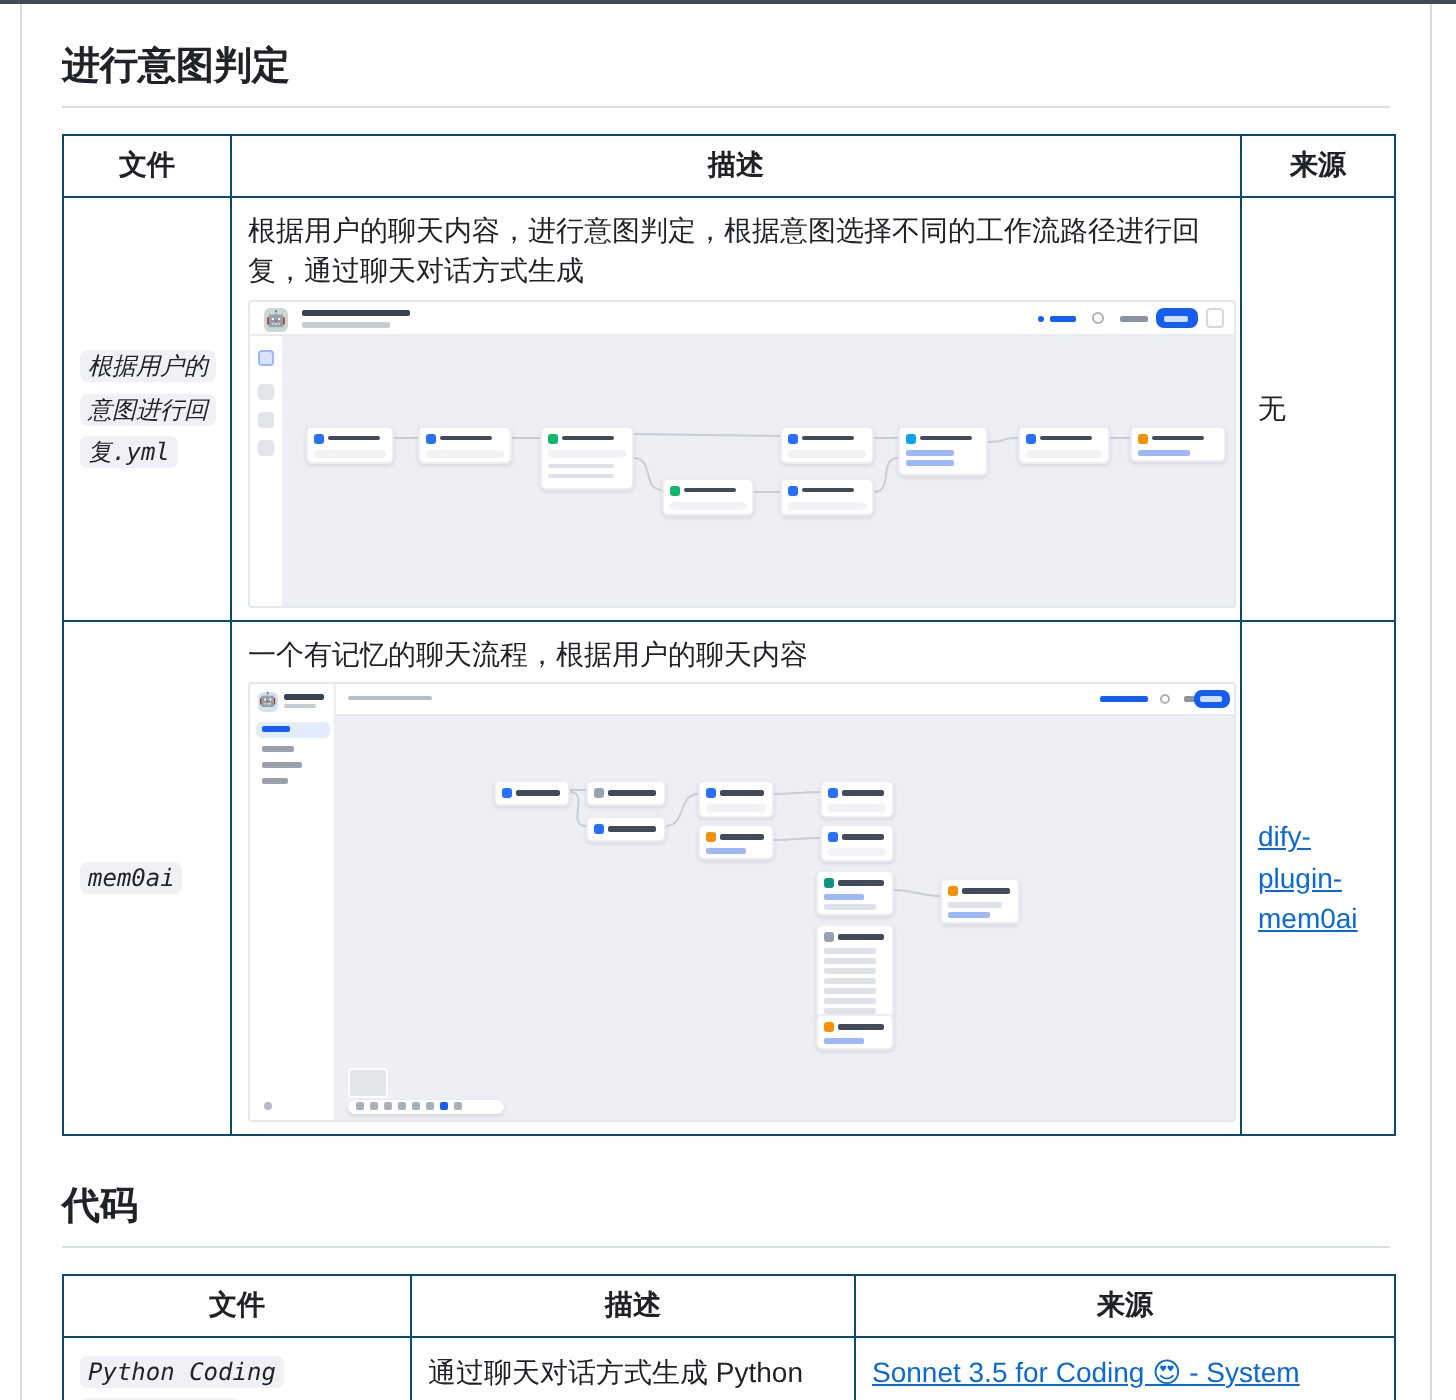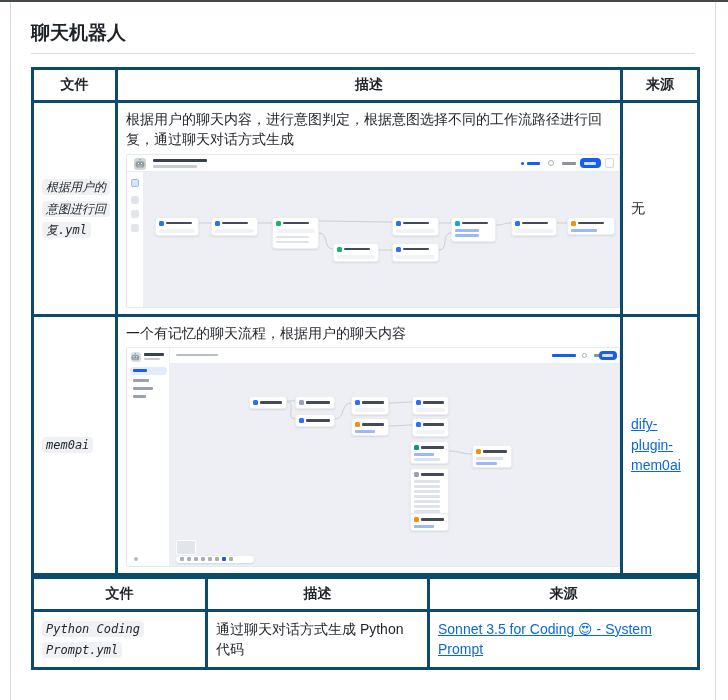--- a/index.html
+++ b/index.html
@@ -5,21 +5,21 @@
   html,body{margin:0;padding:0;background:#fff;}
   body{font-family:"Liberation Sans","DejaVu Sans",sans-serif;color:#1f2328;font-size:14px;}
   .page{position:relative;width:728px;height:700px;overflow:hidden;background:#fff;}
   .top-edge{position:absolute;left:0;top:0;width:728px;height:2px;background:#454a50;}
   .frame{position:absolute;left:10px;top:2px;width:706px;height:698px;
          border-left:1px solid #d6dbe0;border-right:1px solid #d6dbe0;box-sizing:border-box;}
   .content{padding:0 20px;}
   h2.sec{font-size:19px;font-weight:700;margin:18px 0 13px 0;padding-bottom:7px;
          border-bottom:1px solid #d8dee4;color:#1f2328;}
   table.gh{border-collapse:collapse;table-layout:fixed;width:666px;}
-  table.gh th,table.gh td{border:3px solid #0c4a6e;vertical-align:middle;box-sizing:border-box;}
+  table.gh th,table.gh td{border:1px solid #0c4a6e;vertical-align:middle;box-sizing:border-box;}
   table.gh th{padding:6px 12px;font-weight:700;text-align:center;font-size:14px;}
   table.gh td{padding:6px 8px;text-align:left;font-size:14px;line-height:1.45;}
   td.filecell{padding:6px 12px;font-style:italic;}
   code.inline{font-family:"DejaVu Sans Mono","Liberation Mono",monospace;font-size:12px;
         background:#eff1f4;border-radius:4px;padding:1px 4px;line-height:1.7;
         -webkit-box-decoration-break:clone;box-decoration-break:clone;}
   a.lnk{color:#0969da;text-decoration:underline;cursor:pointer;}
   
   .wf{position:relative;background:#edeff4;border:1px solid #e5e8ed;border-radius:2px;
       overflow:hidden;margin-top:4px;}
@@ -48,21 +48,21 @@
   .tb-ic.on{background:#155eef;}
 </style>
 </head>
 <body>
 
 <div class="page">
   <div class="top-edge"></div>
   <div class="frame">
     <div class="content">
 
-      <h2 class="sec">聊天机器人</h2>
+      <h2 class="sec">进行意图判定</h2>
 
       <table class="gh">
         <colgroup>
             <col style="width:84px">
             <col style="width:505px">
             <col style="width:77px">
           </colgroup>
         <tbody>
             <tr>
           <th>文件</th>
@@ -311,20 +311,21 @@
                   </div>
                 </div>
           </td>
           <td>
             <a class="lnk">dify-plugin-mem0ai</a>
           </td>
         </tr>
       </tbody>
         </table>
 
+      <h2 class="sec" style="margin-top:22px;">代码</h2>
 
       <table class="gh">
         <colgroup>
             <col style="width:174px">
             <col style="width:222px">
             <col style="width:270px">
           </colgroup>
         <tbody>
             <tr>
           <th>文件</th>

